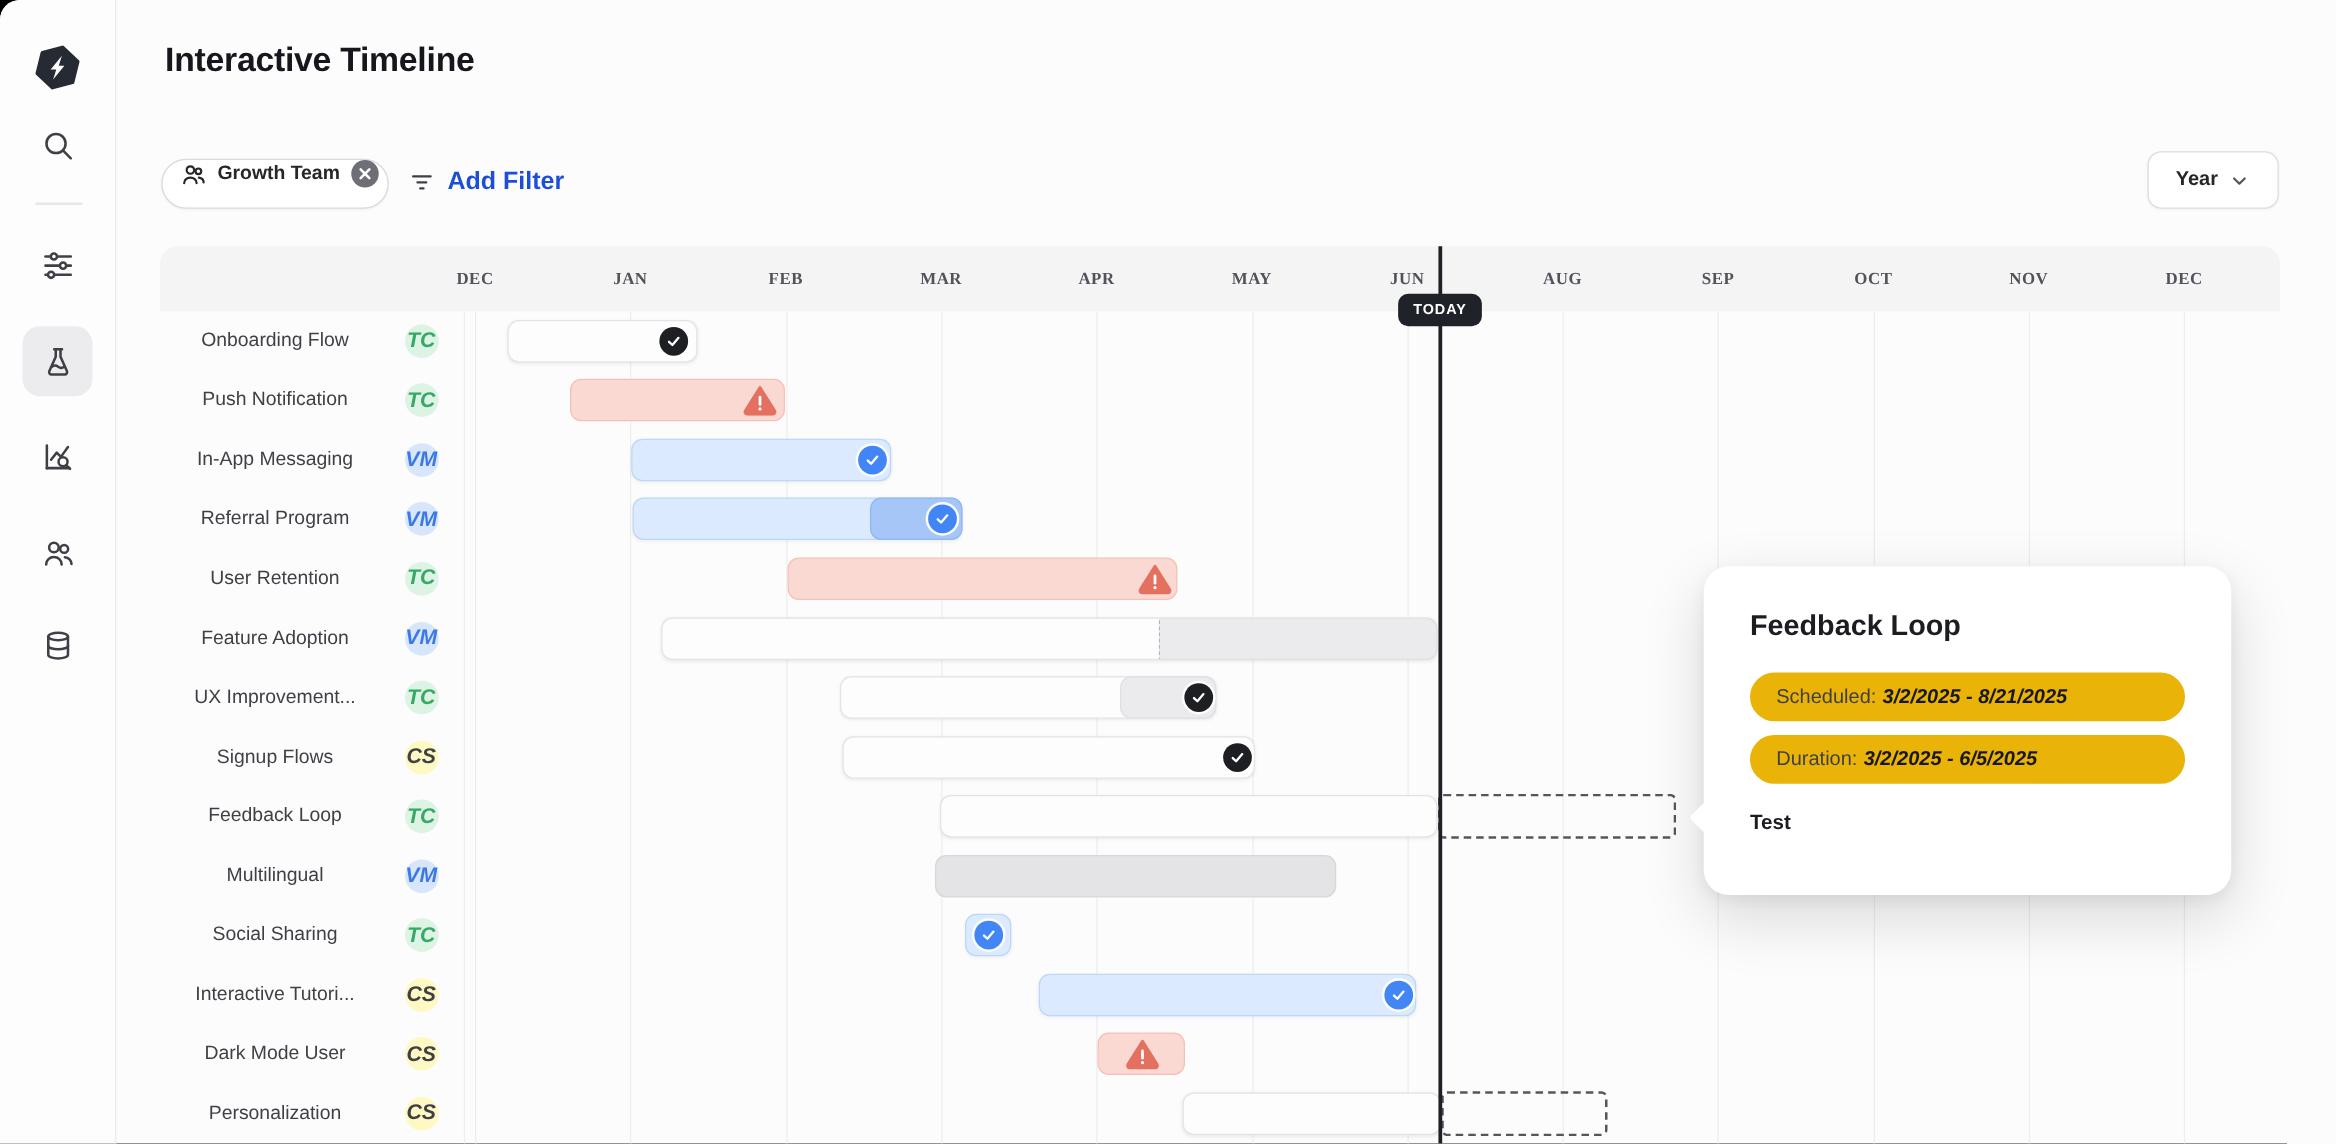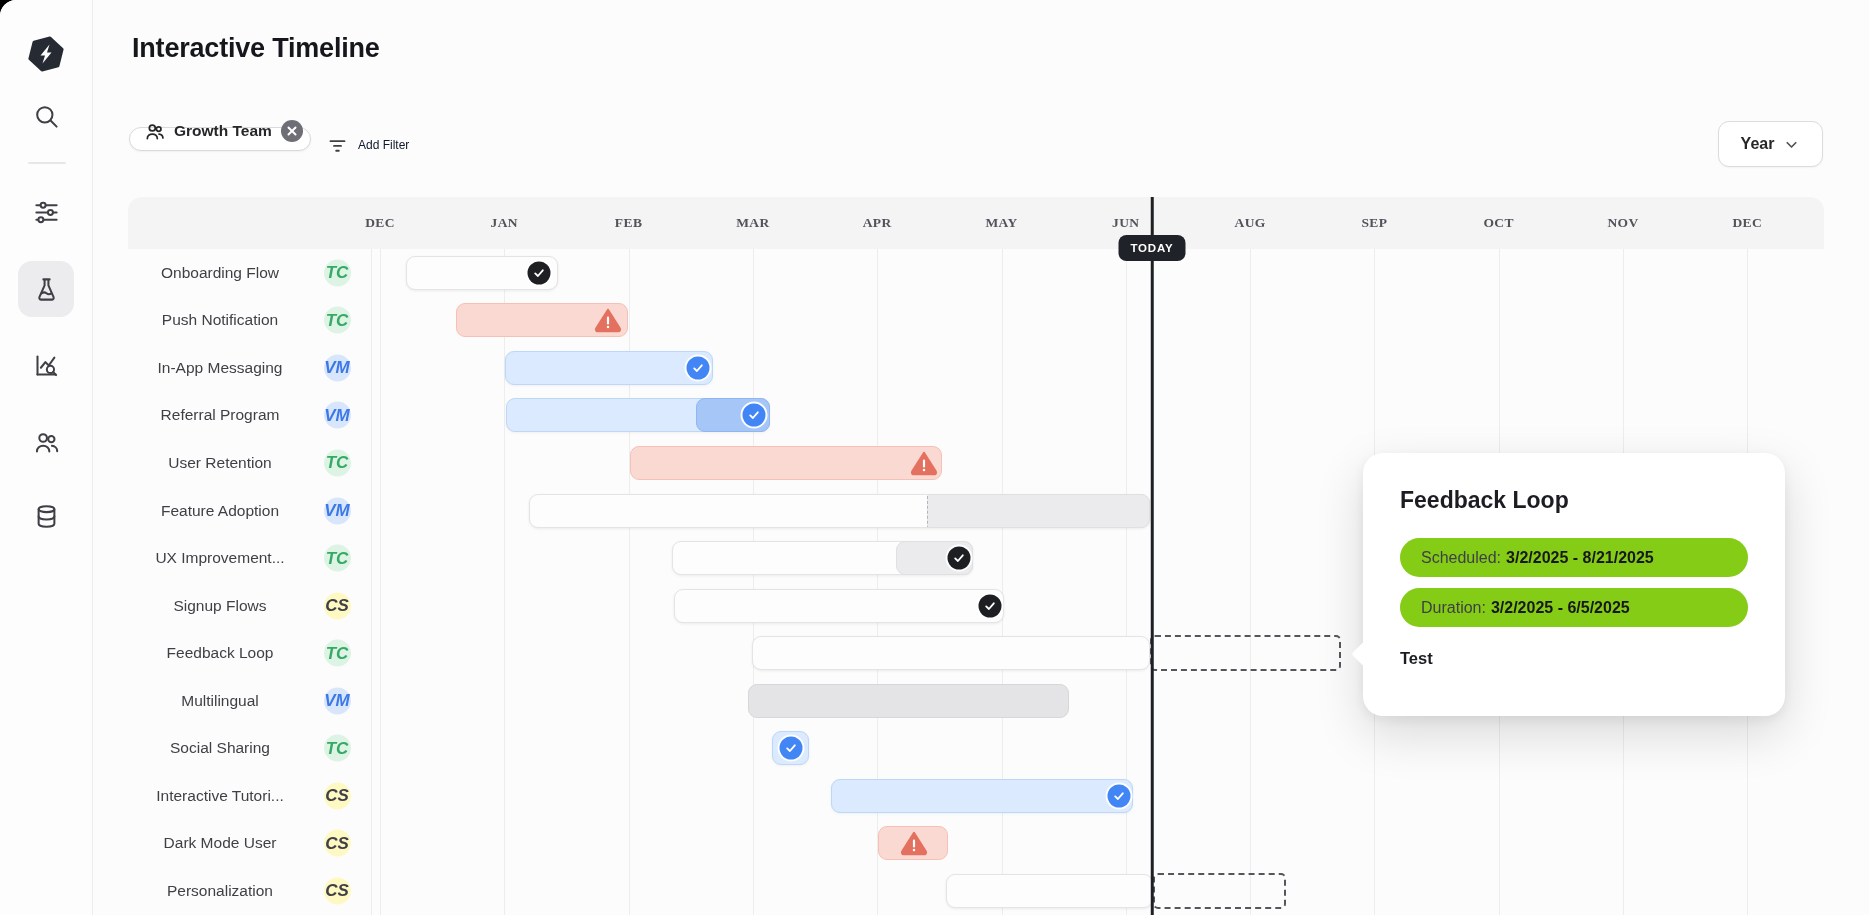--- a/index.html
+++ b/index.html
@@ -11,26 +11,26 @@
   }
   
   .sidebar{position:absolute;left:0;top:0;width:93px;height:100%;background:#fdfdfd;border-right:1px solid #ececee;}
   .sb-item{position:absolute;left:50%;transform:translateX(-50%);display:flex;align-items:center;justify-content:center;
     width:56px;height:56px;border:none;background:transparent;border-radius:14px;cursor:pointer;padding:0;}
   .sb-item.active{background:#ececee;}
   .sb-item svg{display:block;}
   .sb-divider{position:absolute;left:28px;top:162px;width:38px;height:2px;background:#e7e7ea;border-radius:2px;}
   
   .page-title{position:absolute;left:132px;top:33px;margin:0;font-size:27px;font-weight:700;color:#15171c;letter-spacing:-0.2px;}
-  .chip{position:absolute;left:129px;top:127px;height:24px;display:flex;align-items:center;gap:9px;
+  .chip{position:absolute;left:129px;top:127px;height:40px;display:flex;align-items:center;gap:9px;
     padding:0 7px 16px 14px;background:#fff;border:1px solid #d9d9de;border-radius:999px;box-shadow:0 1px 2px rgba(0,0,0,.05);cursor:pointer;}
   .chip-label{font-size:15.5px;font-weight:700;color:#27272a;}
   .chip-x{display:flex;align-items:center;justify-content:center;width:22px;height:22px;border-radius:50%;background:#6e6e76;cursor:pointer;}
   .add-filter{position:absolute;left:327px;top:127px;height:36px;display:flex;align-items:center;gap:10px;border:none;background:transparent;cursor:pointer;padding:0;}
-  .add-filter span{font-size:12px;font-weight:400;color:#0f172a;}
+  .add-filter span{font-size:20px;font-weight:700;color:#1d4ed8;}
   .range-select{position:absolute;left:1718px;top:121px;width:105px;height:46px;display:flex;align-items:center;justify-content:center;gap:9px;
     background:#fff;border:1px solid #dcdcde;border-radius:11px;cursor:pointer;box-shadow:0 1px 2px rgba(0,0,0,.04);}
   .range-select span{font-size:16px;font-weight:600;color:#27272a;}
   
   .tl-header{position:absolute;left:128px;top:197px;width:1696px;height:52px;background:#f4f4f5;border-radius:14px 14px 0 0;}
   .month-label{position:absolute;top:50%;transform:translate(-50%,-50%);font-size:13.5px;font-weight:700;color:#52525b;letter-spacing:0.4px;font-family:Liberation Serif, serif;}
   .gridline{position:absolute;top:249px;bottom:0;width:1px;background:#ededee;}
   .label-col-sep{position:absolute;left:371px;top:249px;bottom:0;width:1px;background:#ededee;}
   .row-label{position:absolute;width:184px;text-align:center;font-size:15.5px;color:#3f3f46;transform:translateY(-50%);white-space:nowrap;}
   .row-badge{position:absolute;width:27px;height:27px;border-radius:50%;transform:translateY(-50%);
@@ -52,22 +52,22 @@
   .check-dark{background:#1d1f23;}
   .check-blue-c{background:#4286f5;}
   .dashed-ext{position:absolute;height:36px;transform:translateY(-50%);border:2px dashed #55555c;border-radius:5px;}
   .today-line{position:absolute;top:197px;bottom:0;width:2.5px;background:#1d2025;transform:translateX(-50%);z-index:5;}
   .today-badge{position:absolute;top:235px;transform:translateX(-50%);z-index:6;background:#1f2329;color:#fff;
     font-size:11.5px;font-weight:700;letter-spacing:0.8px;padding:7px 12px;border-radius:8px;}
   
   .tooltip{position:absolute;z-index:10;background:#fff;border-radius:20px;box-shadow:0 18px 50px rgba(0,0,0,.14),0 4px 12px rgba(0,0,0,.06);padding:34px 37px;}
   .tt-notch{position:absolute;left:-8px;top:192px;width:18px;height:18px;background:#fff;transform:rotate(45deg);border-radius:3px;}
   .tt-title{margin:0 0 24px 0;font-size:23px;font-weight:700;color:#1b1d22;}
-  .tt-pill{display:flex;align-items:center;height:39px;background:#84cc16;border-radius:999px;padding:0 21px;margin-bottom:11px;font-size:16px;color:#3f3f46;white-space:nowrap;}
-  .tt-pill b{color:#18181b;margin-left:5px;}
+  .tt-pill{display:flex;align-items:center;height:39px;background:#eab308;border-radius:999px;padding:0 21px;margin-bottom:11px;font-size:16px;color:#3f3f46;white-space:nowrap;}
+  .tt-pill b{color:#18181b;margin-left:5px;font-style:italic;}
   .tt-section{font-size:16.5px;font-weight:700;color:#1b1d22;margin:22px 0 14px 0;}
   .tt-metric{display:flex;justify-content:space-between;align-items:center;margin-bottom:13px;font-size:16.5px;}
   .tt-metric .m-name{color:#44444b;}
   .tt-metric .m-val{font-weight:700;}
   .m-positive{color:#18a349;}
   .m-neutral{color:#6b6b72;}
 </style>
 </head>
 <body>
 

